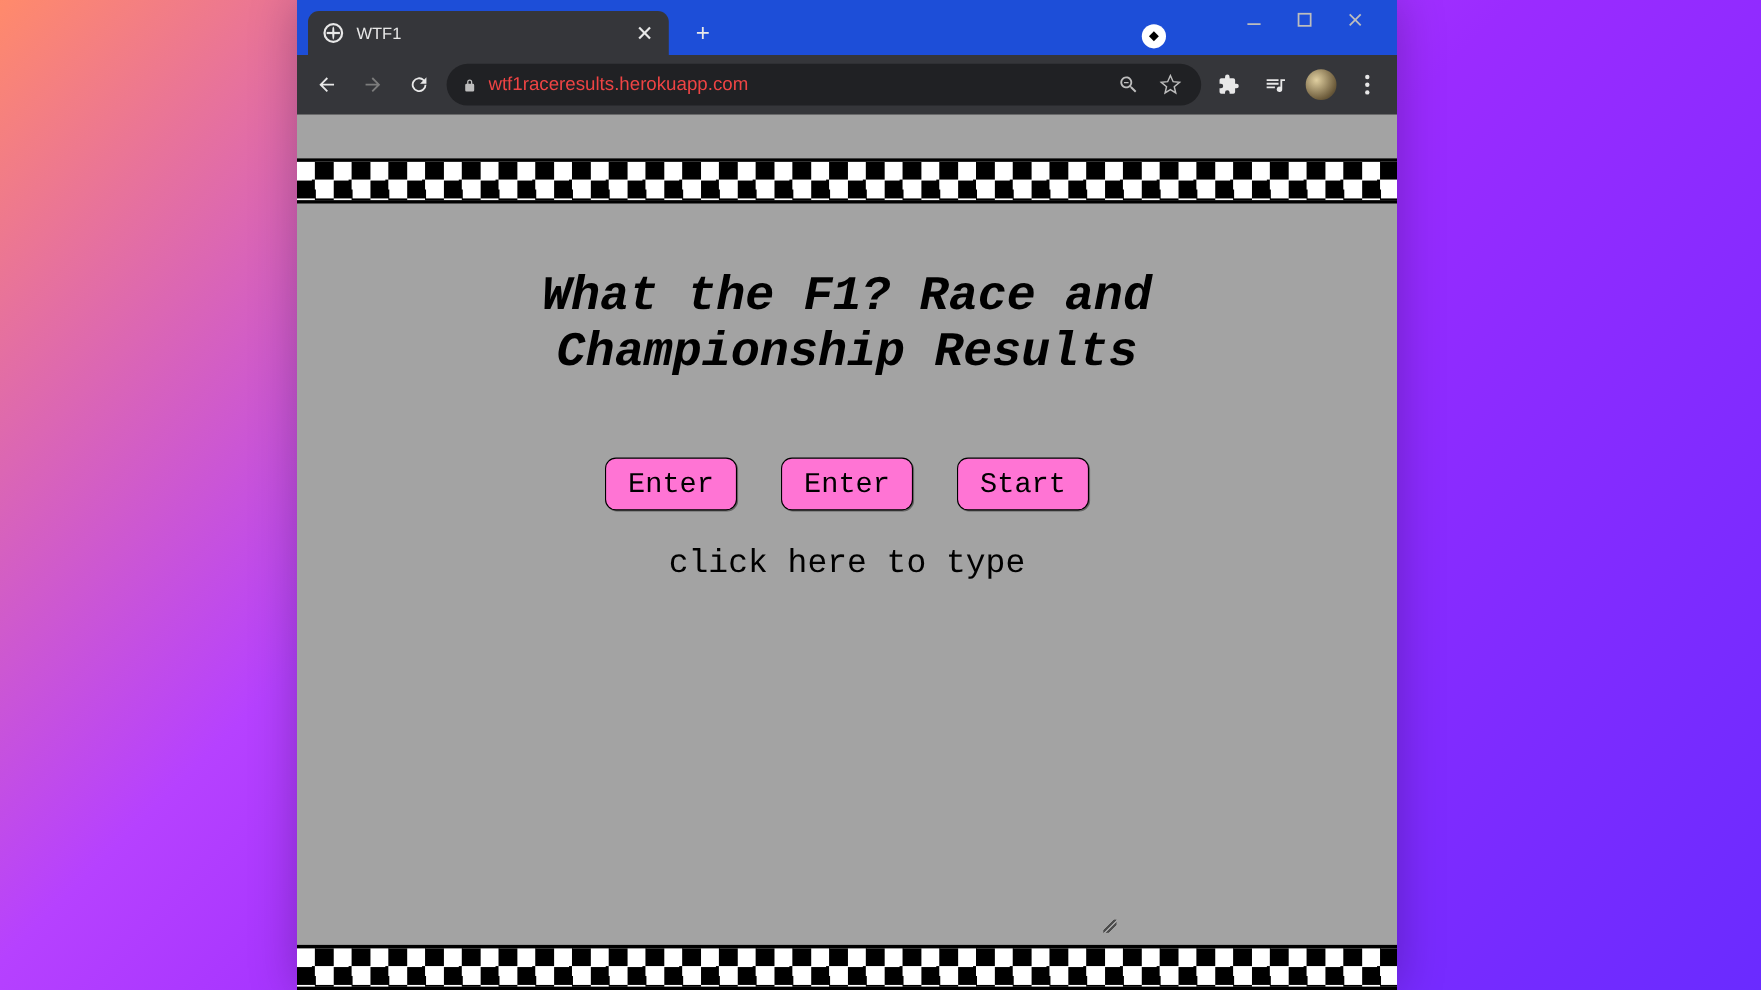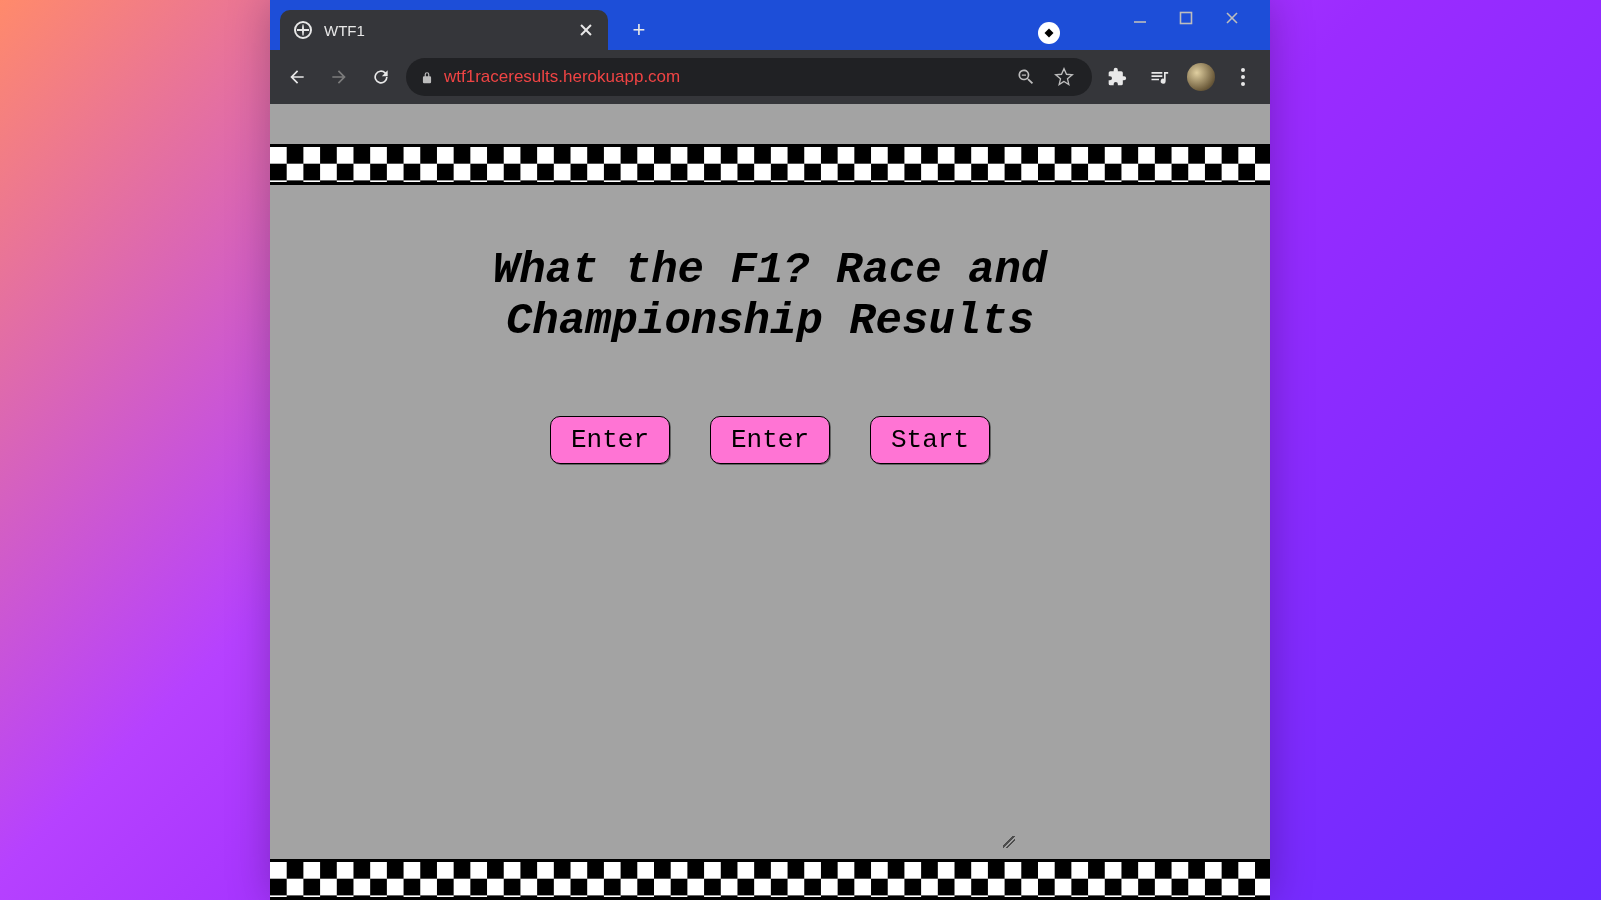--- a/index.html
+++ b/index.html
@@ -263,18 +263,19 @@
 
     <h1 class="page-title">What the F1? Race and Championship Results</h1>
 
     <div class="button-row">
       <button class="pinkbtn">Enter</button>
       <button class="pinkbtn">Enter</button>
       <button class="pinkbtn">Start</button>
     </div>
 
 
+    <textarea class="typebox" placeholder="click here to type" style=""></textarea>
     <div class="resize-grip"></div>
 
     <div class="checker bottom"></div>
   </div>
 
 </div>
 
 </body></html>

